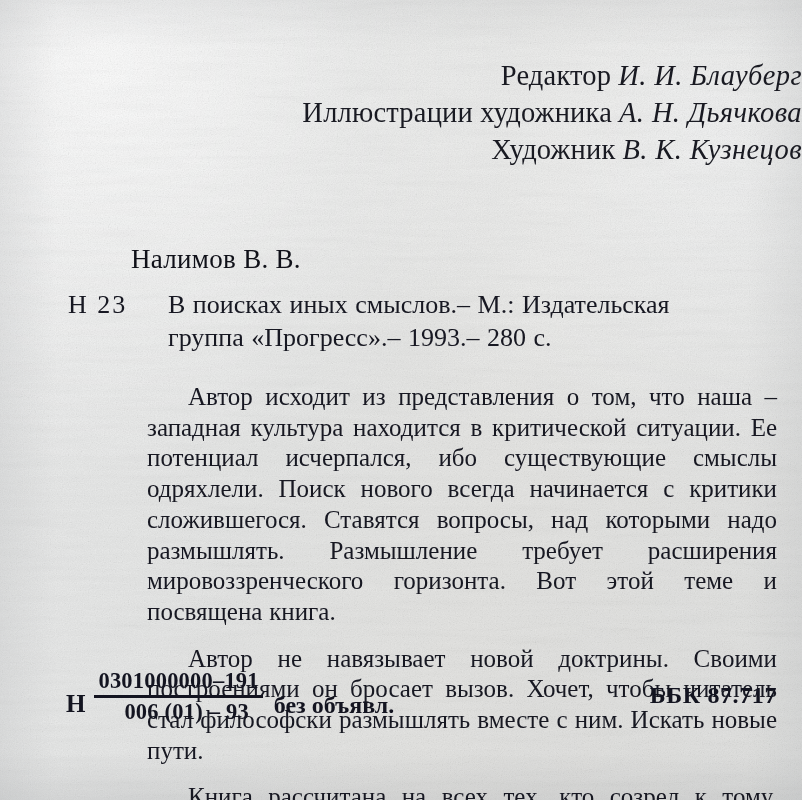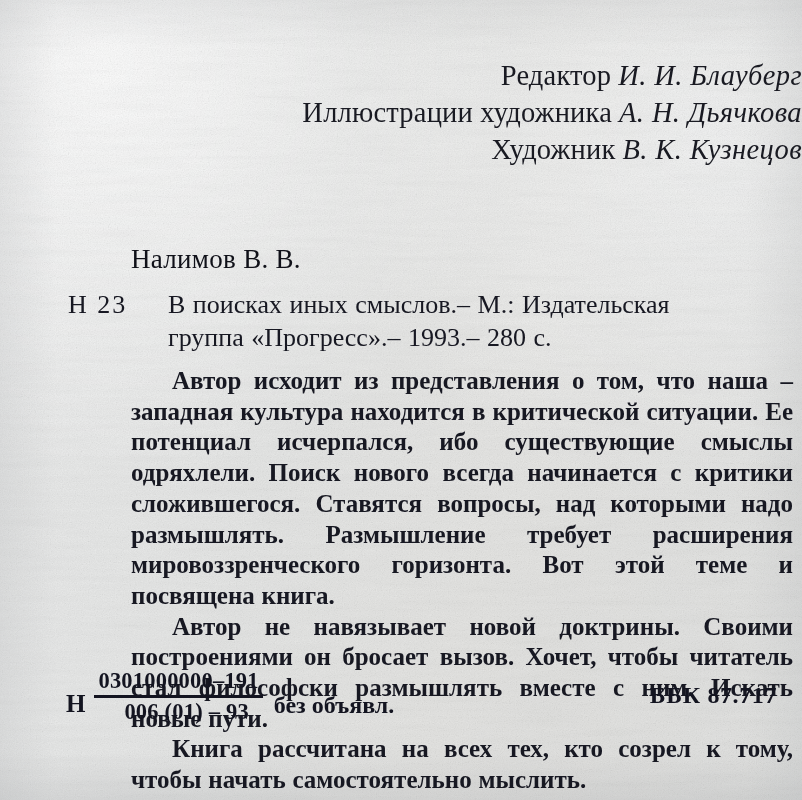--- a/index.html
+++ b/index.html
@@ -136,29 +136,28 @@
 
   
   .annotation {
     position: absolute;
     left: 131px;
     top: 366px;
     width: 662px;
   }
 
   .annotation p {
-    margin: 0;
+    margin: 16px;
     font-size: 25px;
     line-height: 30.7px;
     text-align: justify;
     text-indent: 41px;
     color: #171822;
     word-spacing: 0.5px;
     hyphens: manual;
-    font-weight: bold;
   }
 
   .annotation p + p {
     margin-top: 0;
   }
 
   
   .footer {
     position: absolute;
     left: 0;

